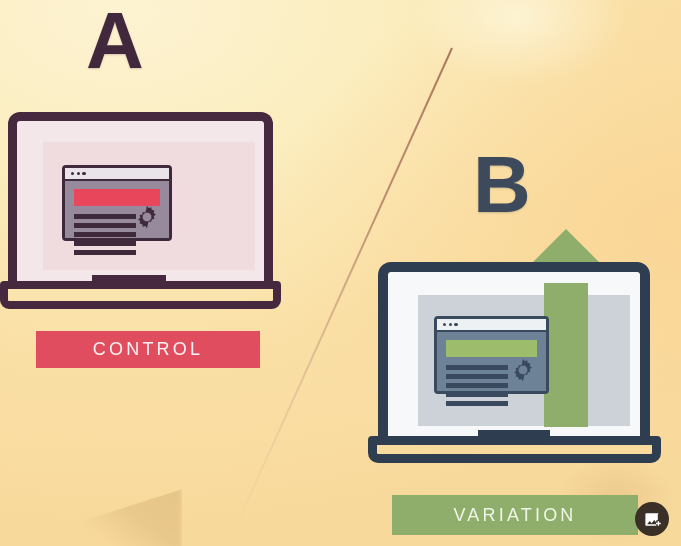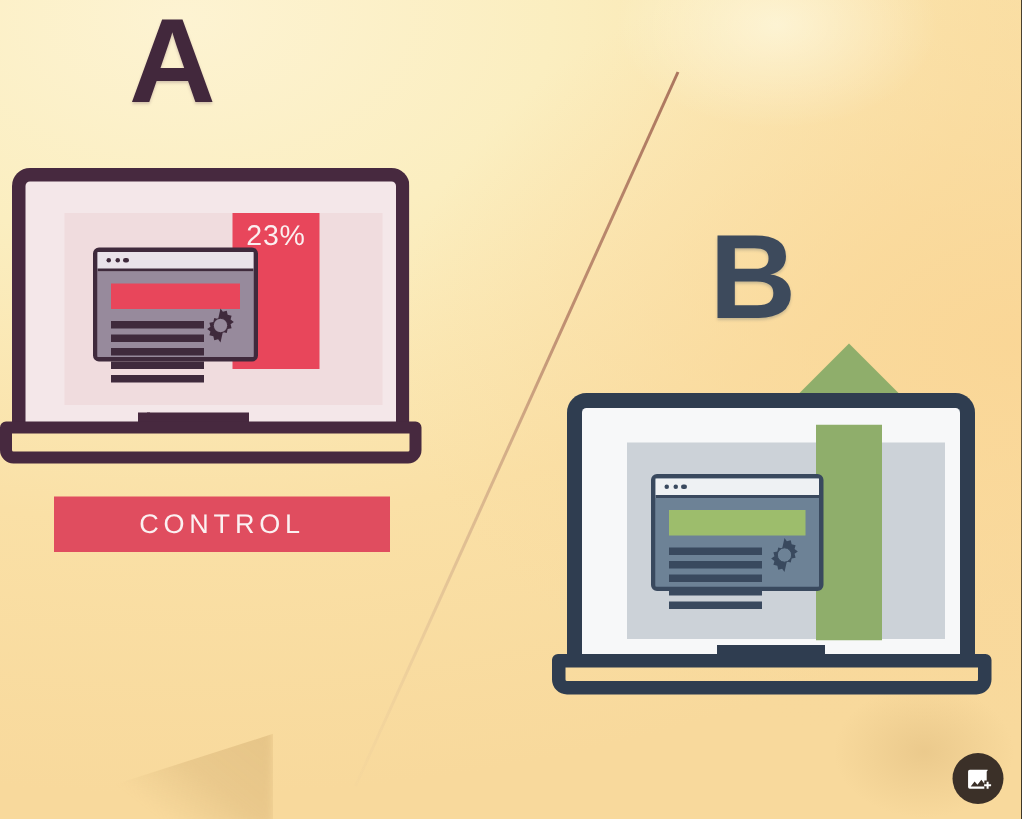--- a/index.html
+++ b/index.html
@@ -314,23 +314,20 @@
     </defs>
     <line x1="452" y1="48" x2="237" y2="524" stroke="url(#divGrad)" stroke-width="2"></line>
   </svg>
 
   <div class="big-letter letter-a">A</div>
 
   <div class="laptopA-lid">
     <div class="laptopA-screen"></div>
   </div>
 
-  <div class="bar-23">
-    <div class="pct">23%</div>
-  </div>
 
   <div class="browser browserA">
     <div class="titlebar">
       <span class="dot"></span>
       <span class="dot"></span>
       <span class="dot"></span>
     </div>
     <div class="body">
       <div class="hero"></div>
       <div class="lines">
@@ -390,20 +387,21 @@
         <path fill="#39495e" d="M12 1.6l1.45 2.0 2.4-.62.55 2.42 2.42.55-.62 2.4 2.0 1.45-2.0 1.45.62 2.4-2.42.55-.55 2.42-2.4-.62L12 22.4l-1.45-2.0-2.4.62-.55-2.42-2.42-.55.62-2.4-2.0-1.45 2.0-1.45-.62-2.4 2.42-.55.55-2.42 2.4.62L12 1.6z"></path>
         <circle cx="12" cy="12" r="4.4" fill="#6d8296"></circle>
         <circle cx="12" cy="12" r="4.4" fill="none" stroke="#39495e" stroke-width="0.6"></circle>
       </svg>
     </div>
   </div>
 
   <div class="laptopB-notch"></div>
   <div class="laptopB-base"></div>
 
+  <div class="banner banner-variation">VARIATION</div>
 
   <div class="fab">
     <svg width="19" height="19" viewBox="0 0 24 24">
       <path fill="#ffffff" d="M19.5 4H4.5A1.5 1.5 0 0 0 3 5.5v13A1.5 1.5 0 0 0 4.5 20h12.2v-2H5.2l3.3-4.2 2.4 2.9 3.3-4.2 2.5 3.2V13h2V5.5A1.5 1.5 0 0 0 19.5 4z"></path>
       <path fill="#ffffff" d="M20.3 14.1h-1.7v2.1h-2.1v1.7h2.1v2.1h1.7v-2.1h2.1v-1.7h-2.1z"></path>
     </svg>
   </div>
 
 </div>
 

